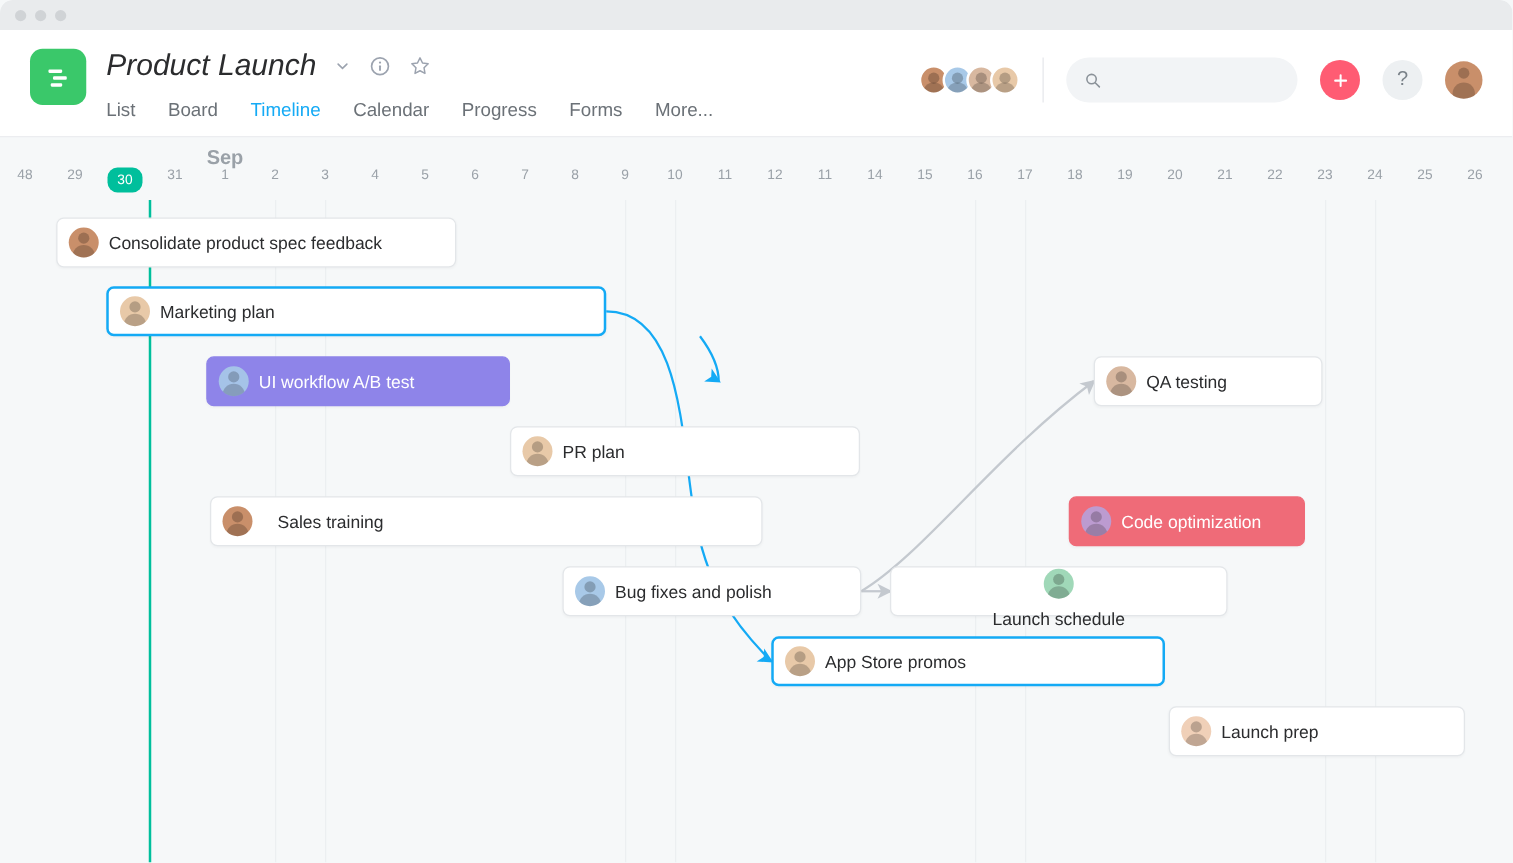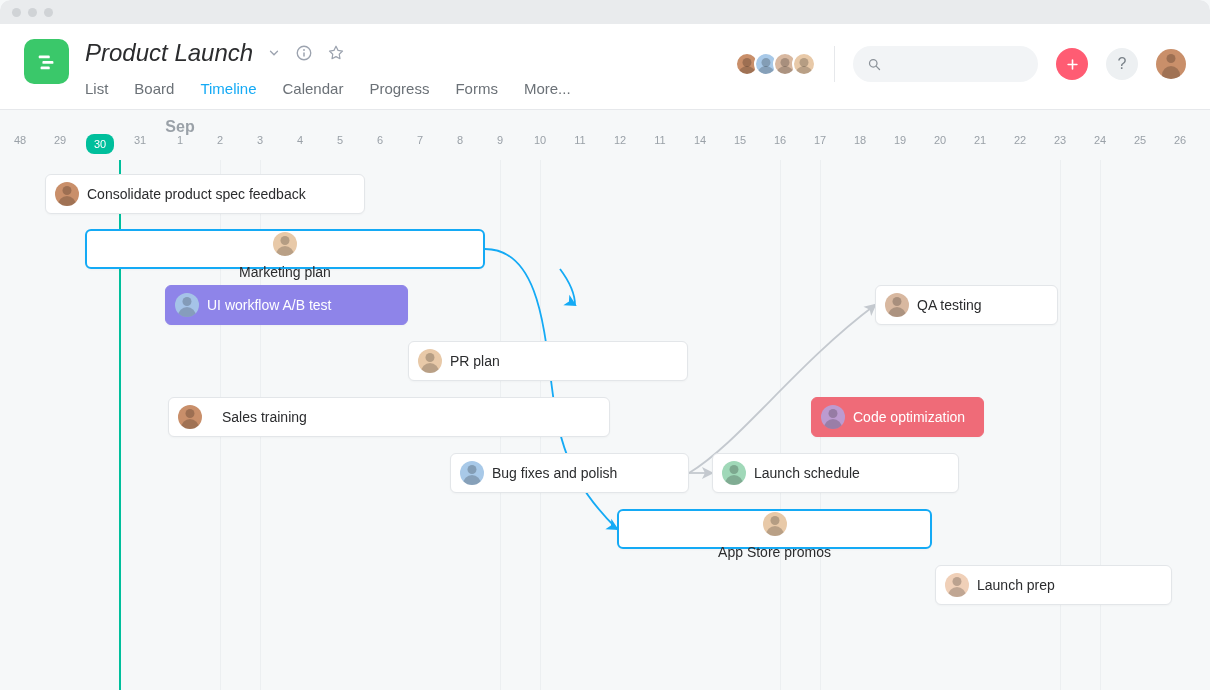--- a/index.html
+++ b/index.html
@@ -35,21 +35,21 @@
 .daycol .month { position: absolute; top: 8px; left: 0; right: 0; font-size: 16px; font-weight: 600; color: #9aa1a8;}
 .daycol.today { }
 .daycol.today .num { display: inline-block; background: #00bf9c; color: #fff; border-radius: 8px; padding: 4px 8px; font-weight:500;}
 
 
 .timeline-body { position: relative; height: 530px; }
 .grid-line { position: absolute; top: 0; bottom: 0; width: 1px; background: #eceff1; }
 .today-line { position: absolute; top: 0; bottom: 0; width: 2px; background: #00bf9c; }
 
 .task-card { position: absolute; height: 40px; background: #fff; border: 1px solid #e3e6e9; border-radius: 6px; display: flex; align-items: center; padding: 1px 9px; gap: 8px; font-size: 14px; color: #2b2c2e; cursor: pointer; box-shadow: 0 1px 2px rgba(0,0,0,0.03);}
-.task-card.sel { border: 2px solid #14aaf5; flex-direction: column; }
+.task-card.sel { border: 2px solid #14aaf5; }
 .task-card.purple { background: #8e84e9; border-color: #8e84e9; color: #fff;}
 .task-card.red { background: #ef6b78; border-color: #ef6b78; color: #fff;}
 .task-card.red .avatar, .task-card.purple .avatar { opacity: 0.92; }
 
 .avatar { width: 24px; height: 24px; border-radius: 50%; background: #d9b896; position: relative; overflow: hidden; flex-shrink: 0;}
 .avatar::after { content: ""; position: absolute; left: 50%; top: 58%; width: 18px; height: 18px; background: rgba(0,0,0,0.2); border-radius: 50%; transform: translateX(-50%);}
 .avatar::before { content: ""; position: absolute; left: 50%; top: 18%; width: 9px; height: 9px; background: rgba(0,0,0,0.22); border-radius: 50%; transform: translateX(-50%);}
 .avatar.a1{background:#c98f6a;} .avatar.a2{background:#e8c9a8;} .avatar.a3{background:#a8c9e8;} .avatar.a4{background:#f0d0b8;}
 .avatar.a5{background:#d8b8a0;} .avatar.a6{background:#b8a0d8;} .avatar.a7{background:#a0d8b8;}
 
@@ -209,29 +209,29 @@
       <span>QA testing</span>
     </div>
     <div class="task-card" style="left: 408px; top: 181px; width: 280px;">
       <div class="avatar a2"></div>
       <span>PR plan</span>
     </div>
     <div class="task-card" style="left: 168px; top: 237px; width: 442px; gap: 20px;">
       <div class="avatar a1"></div>
       <span>Sales training</span>
     </div>
-    <div class="task-card red" style="left: 811px; top: 237px; width: 173px;">
+    <div class="task-card red" style="left: 855px; top: 237px; width: 189px;">
       <div class="avatar a6"></div>
       <span>Code optimization</span>
     </div>
     <div class="task-card" style="left: 450px; top: 293px; width: 239px;">
       <div class="avatar a3"></div>
       <span>Bug fixes and polish</span>
     </div>
-    <div class="task-card" style="left: 712px; top: 293px; width: 247px;">
+    <div class="task-card" style="left: 712px; top: 293px; width: 270px; flex-direction: column;">
       <div class="avatar a7"></div>
       <span>Launch schedule</span>
     </div>
     <div class="task-card sel" style="left: 617px; top: 349px; width: 315px;">
       <div class="avatar a2"></div>
       <span>App Store promos</span>
     </div>
     <div class="task-card" style="left: 935px; top: 405px; width: 237px;">
       <div class="avatar a4"></div>
       <span>Launch prep</span>

